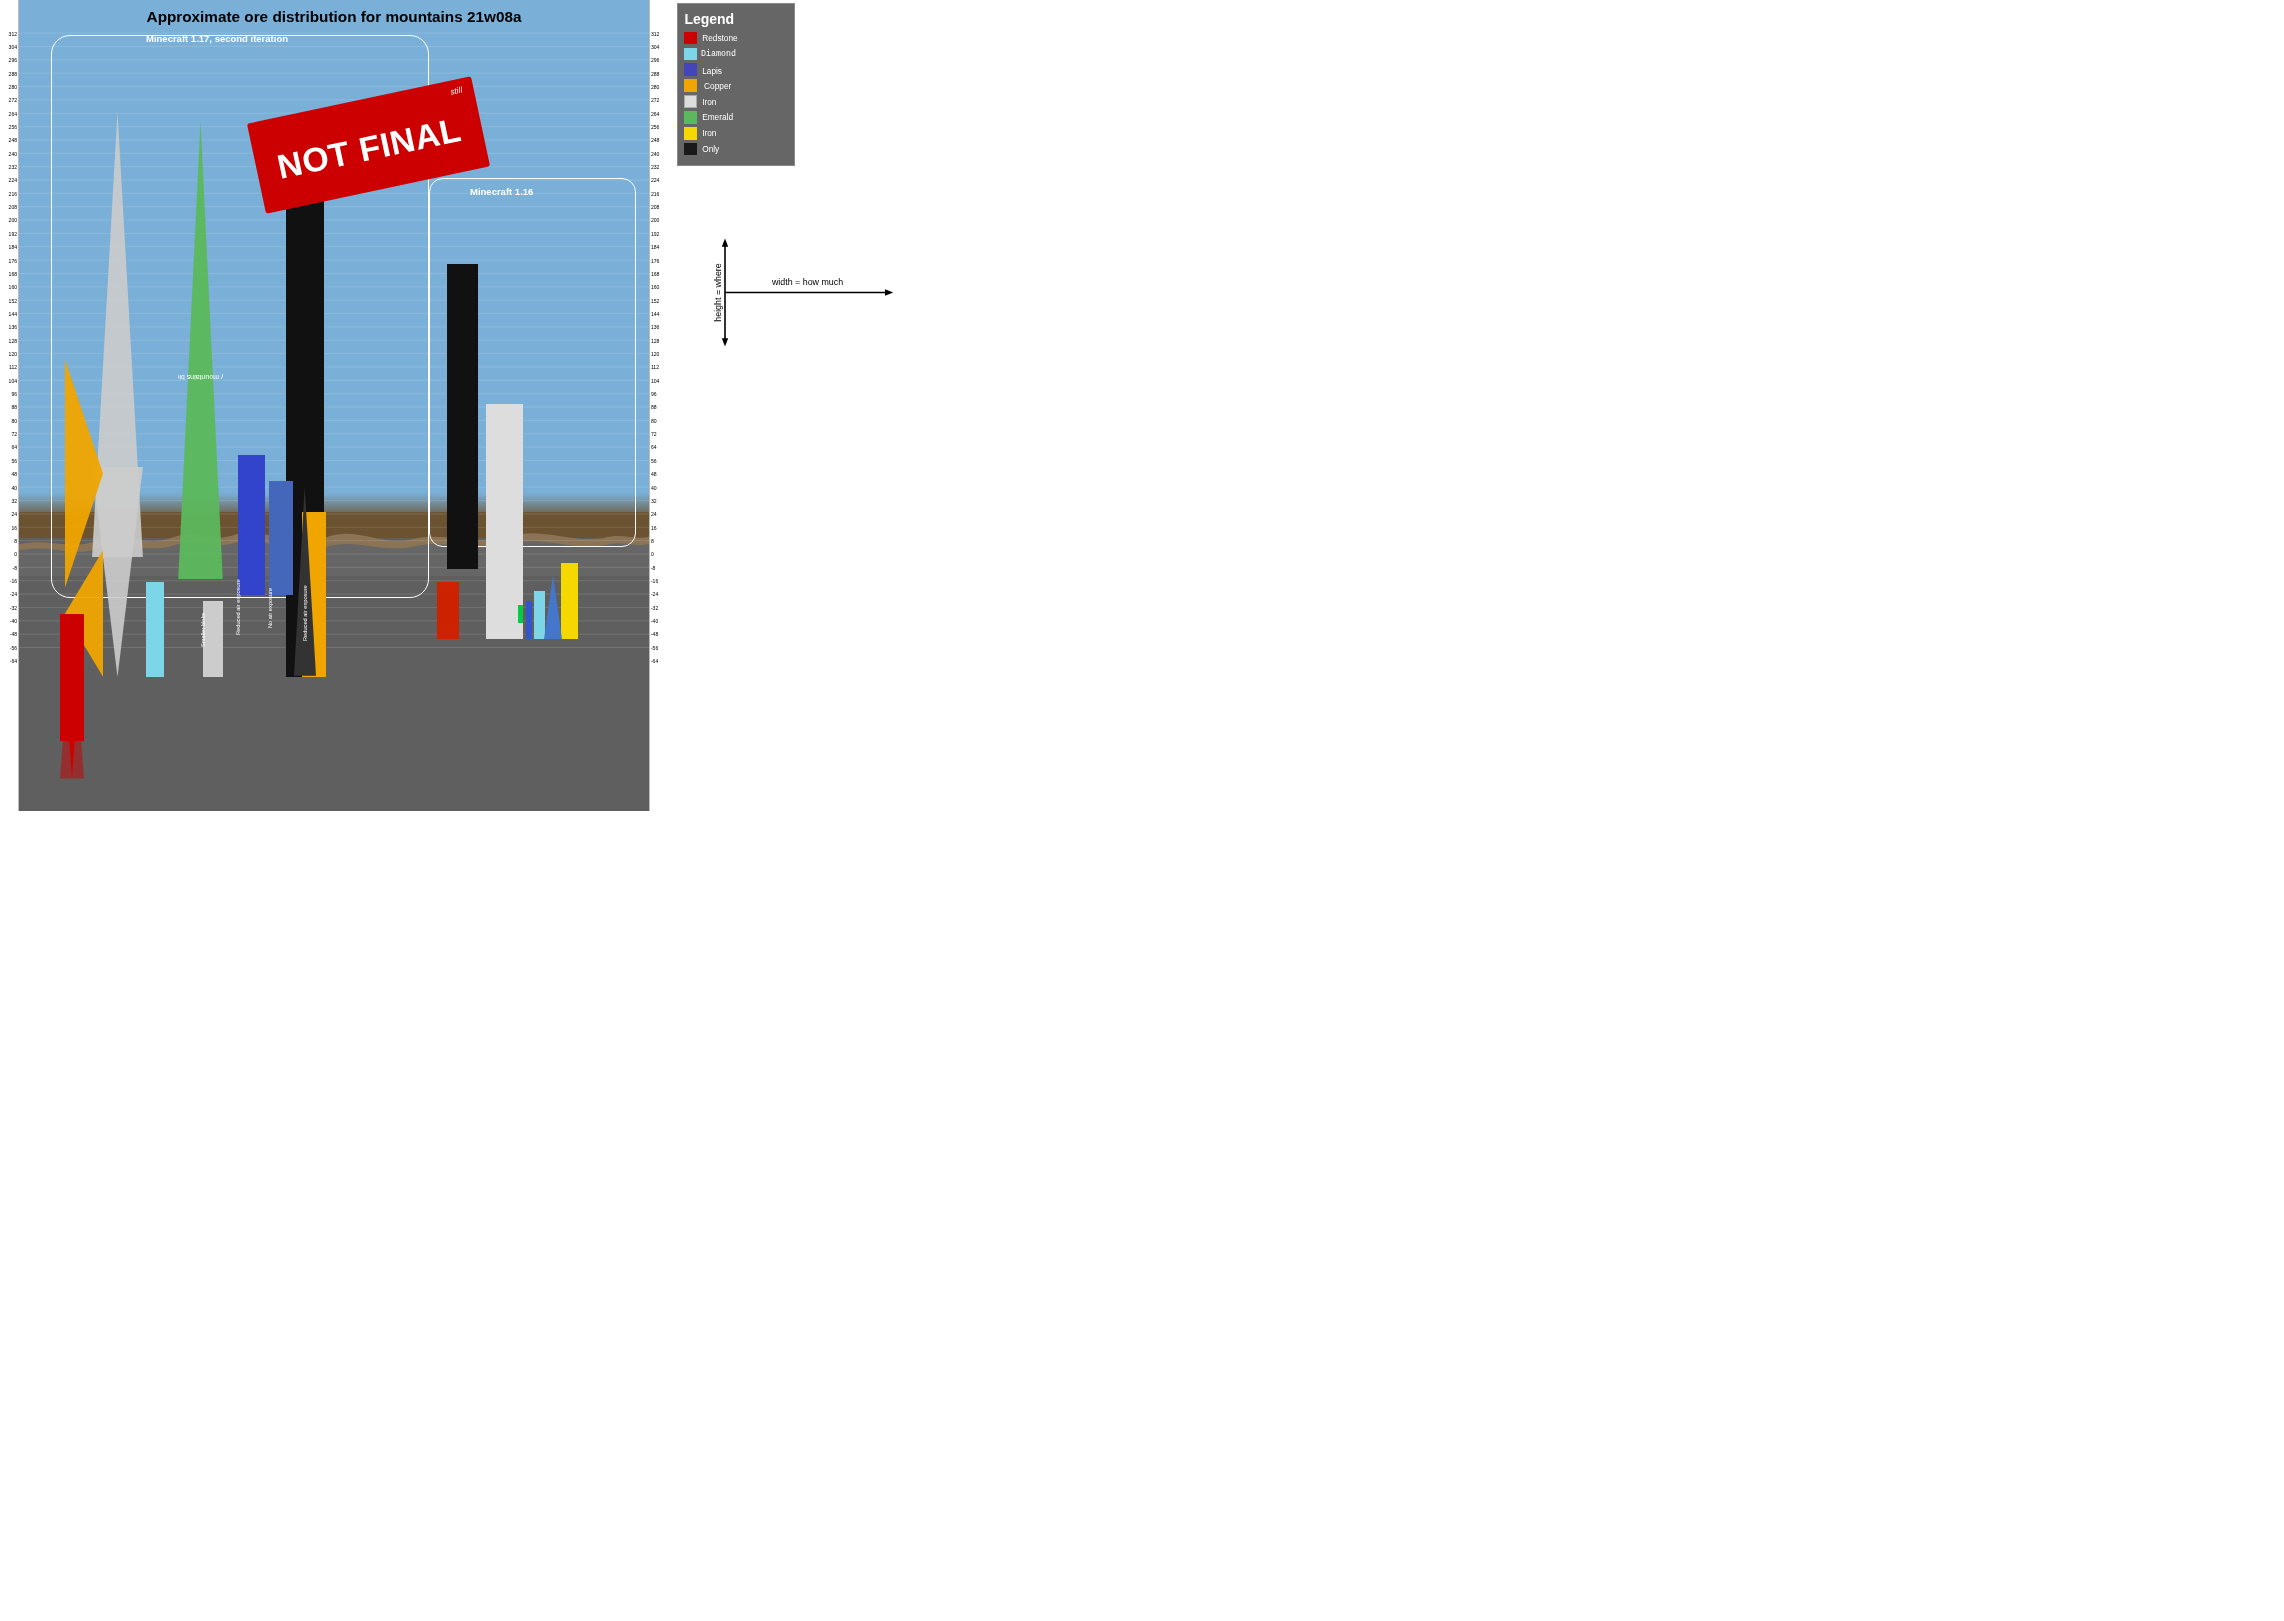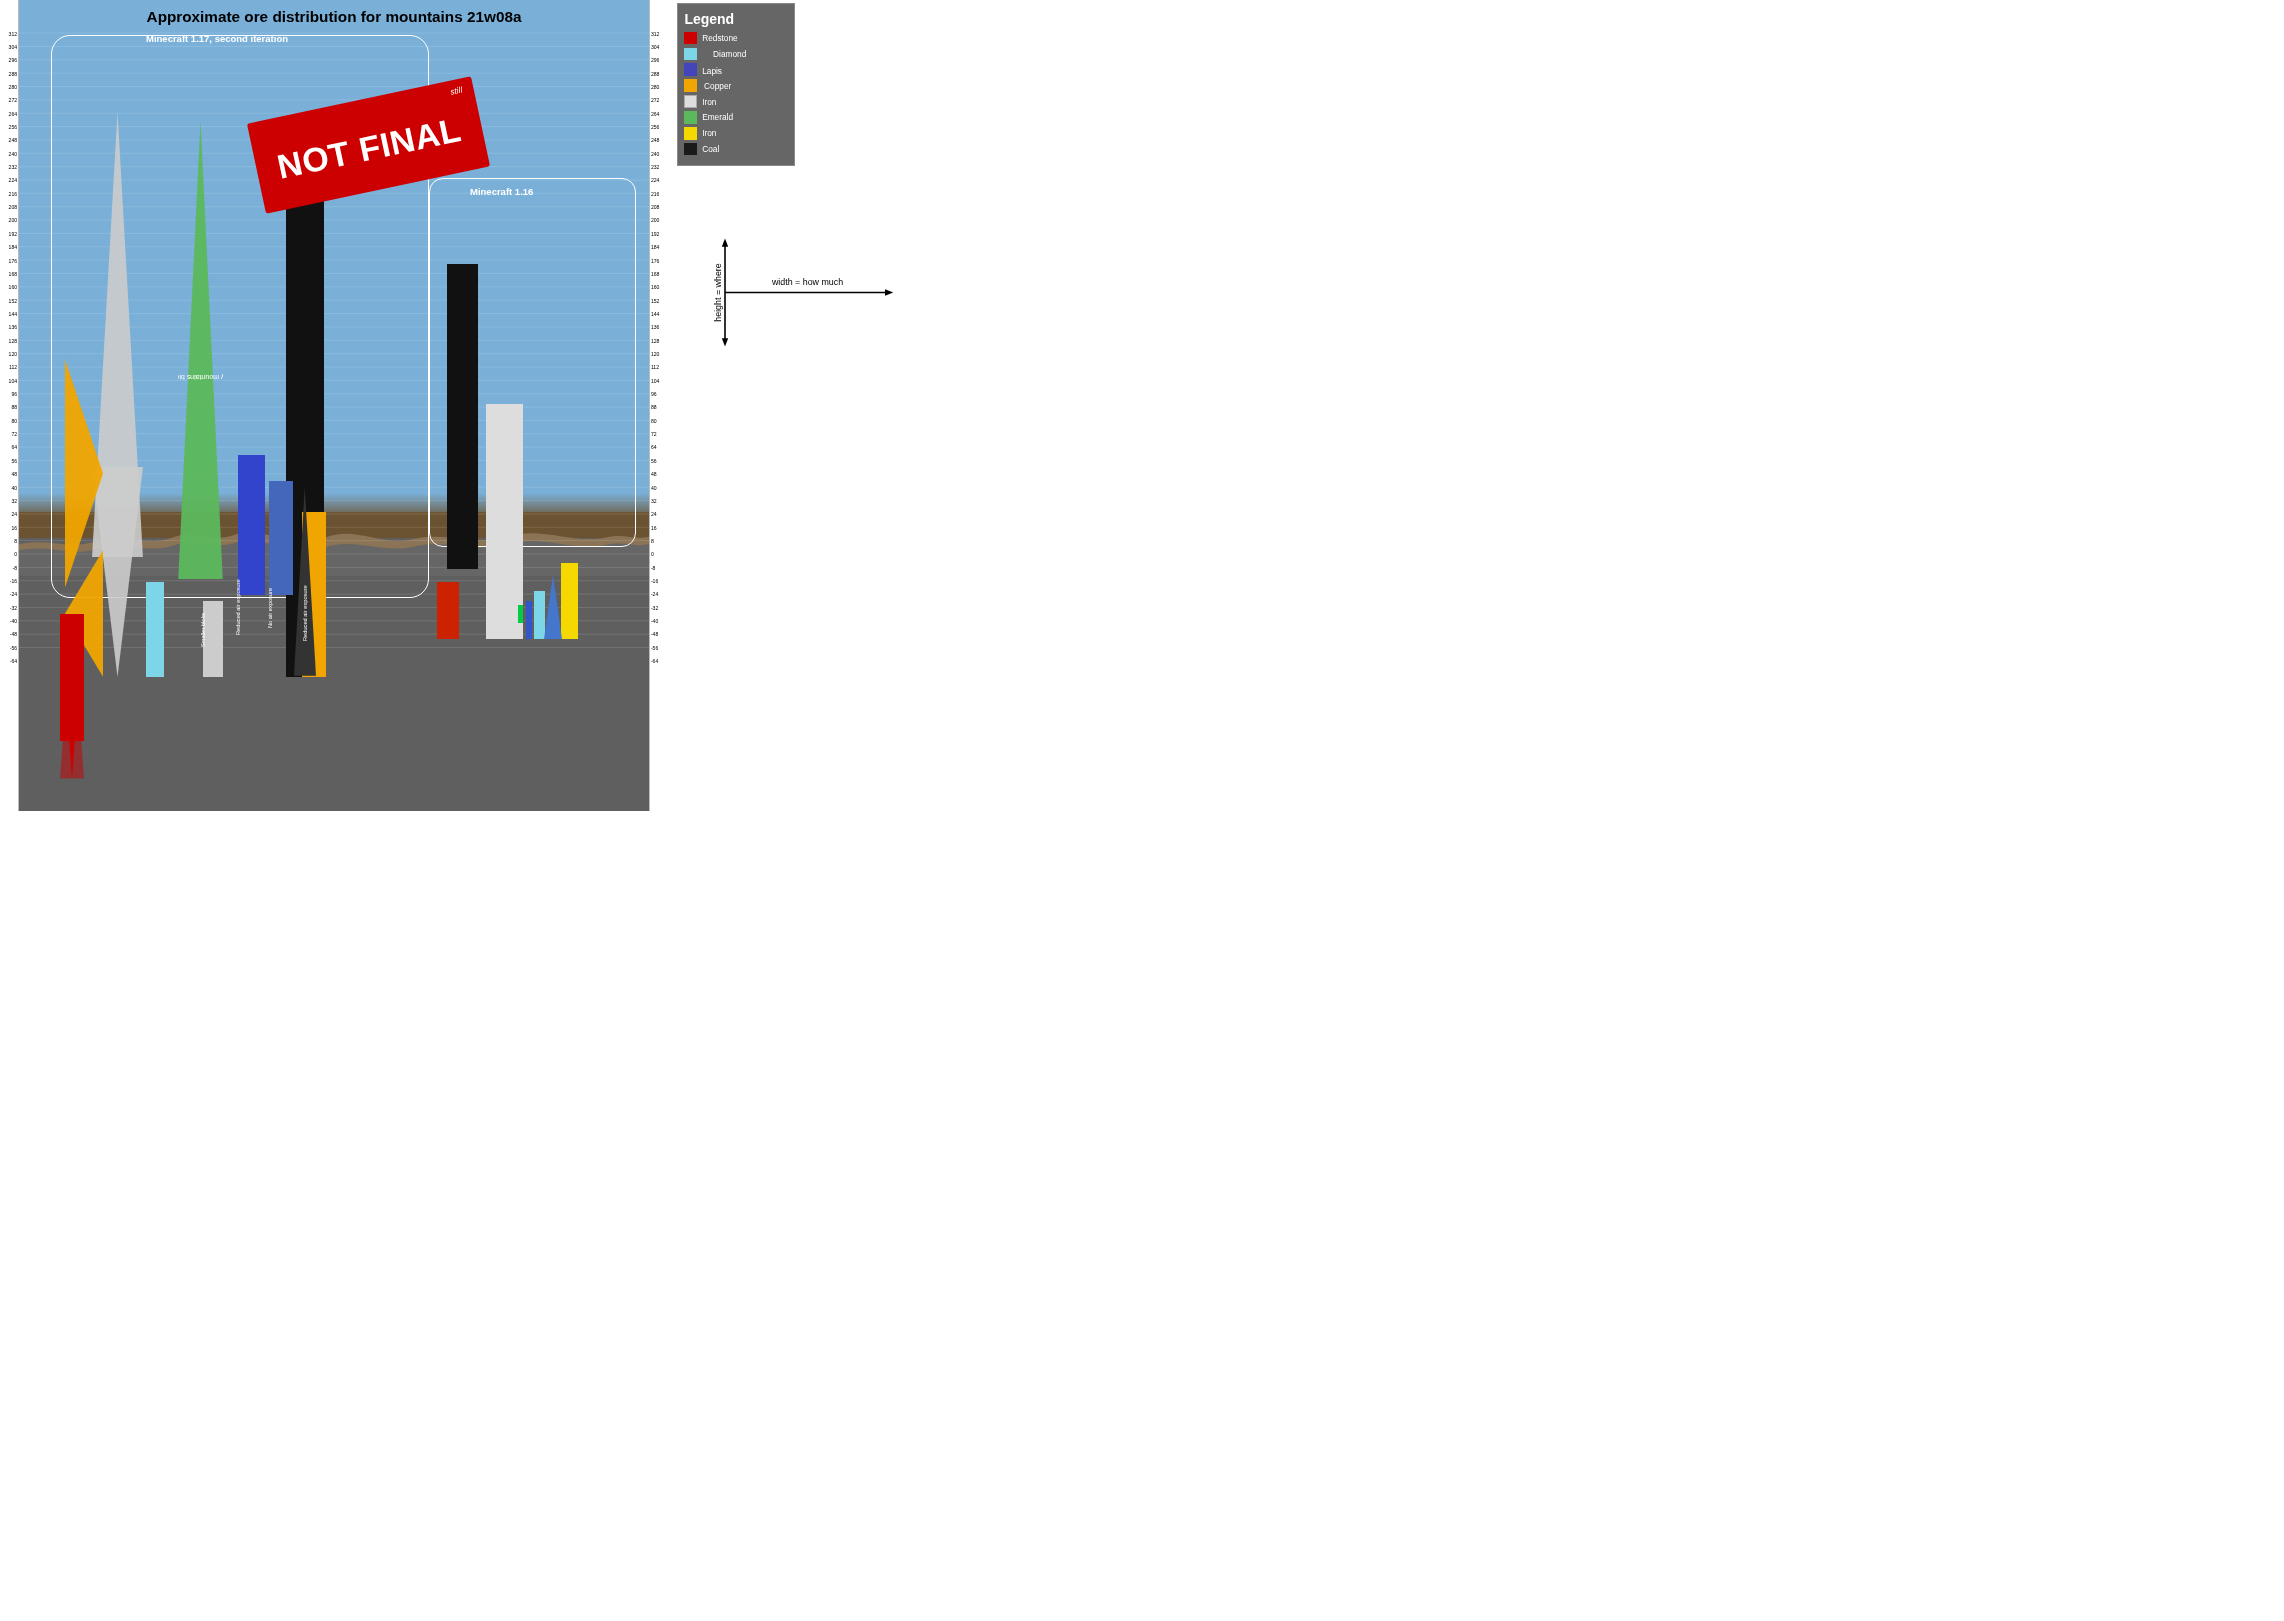--- a/index.html
+++ b/index.html
@@ -323,21 +323,21 @@
   <span style="position:absolute;top:658px;left:1.9px;font-size:5.1px;">-64</span>
 </div>
 
 <div style="position:absolute;left:677px;top:3.2px;width:118px;background:#666;padding:6.4px;border:0.6px solid #888;">
   <div style="color:white;font-size:14px;font-weight:bold;margin-bottom:5.1px;">Legend</div>
 
   <div class="legend-item" style="display:flex;align-items:center;gap:5.1px;margin-bottom:3.2px;">
     <div style="width:12.7px;height:12.7px;background:#cc0000;flex-shrink:0;"></div>
     <span style="color:white;font-size:8.3px;">Redstone</span>
   </div>
-  <div class="legend-item" style="display:flex;align-items:center;gap:16px;margin-bottom:3.2px;">
+  <div class="legend-item" style="display:flex;align-items:center;gap:4px;margin-bottom:3.2px;font-family:Liberation Mono, monospace;">
     <div style="width:12.7px;height:12.7px;background:#7dd6e8;flex-shrink:0;"></div>
     <span style="color:white;font-size:8.3px;">Diamond</span>
   </div>
   <div class="legend-item" style="display:flex;align-items:flex-end;gap:5.1px;margin-bottom:3.2px;">
     <div style="width:12.7px;height:12.7px;background:#4444bb;flex-shrink:0;"></div>
     <span style="color:white;font-size:8.3px;">Lapis</span>
   </div>
   <div class="legend-item" style="display:flex;align-items:center;gap:7px;margin-bottom:3.2px;">
     <div style="width:12.7px;height:12.7px;background:#f0a500;flex-shrink:0;"></div>
     <span style="color:white;font-size:8.3px;">Copper</span>
@@ -349,21 +349,21 @@
   <div class="legend-item" style="display:flex;align-items:center;gap:5.1px;margin-bottom:3.2px;">
     <div style="width:12.7px;height:12.7px;background:#5cb85c;flex-shrink:0;"></div>
     <span style="color:white;font-size:8.3px;">Emerald</span>
   </div>
   <div class="legend-item" style="display:flex;align-items:center;gap:5.1px;margin-bottom:3.2px;">
     <div style="width:12.7px;height:12.7px;background:#f5d800;flex-shrink:0;"></div>
     <span style="color:white;font-size:8.3px;">Iron</span>
   </div>
   <div class="legend-item" style="display:flex;align-items:center;gap:5.1px;margin-bottom:3.2px;">
     <div style="width:12.7px;height:12.7px;background:#1a1a1a;flex-shrink:0;"></div>
-    <span style="color:white;font-size:8.3px;">Coal</span>
+    <span style="color:white;font-size:8.3px;">Only</span>
   </div>
 </div>
 
 <div style="position:absolute;left:674px;top:229px;width:229px;height:127px;">
   <svg width="229" height="127" viewBox="0 0 360 200">
 
     <line x1="80" y1="20" x2="80" y2="180" stroke="black" stroke-width="2.5"></line>
     <polygon points="80,15 75,28 85,28" fill="black"></polygon>
     <polygon points="80,185 75,172 85,172" fill="black"></polygon>
 

